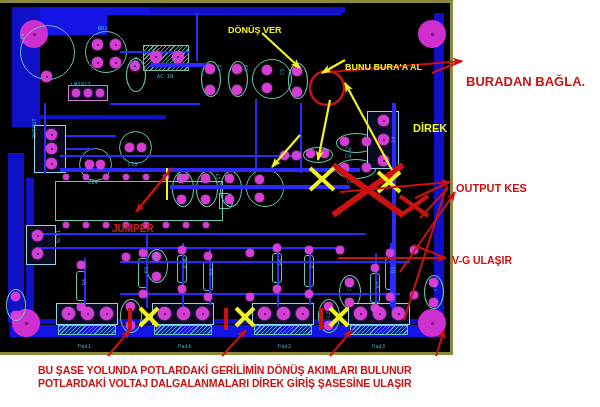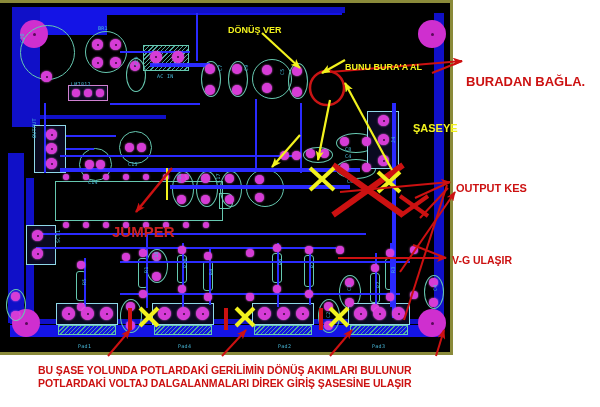--- a/index.html
+++ b/index.html
@@ -115,21 +115,21 @@
     color: #f2f21e;
     font-weight: bold;
     font-size: 9px;
     font-family: "Liberation Sans", sans-serif;
     white-space: nowrap;
   }
   .anno-jumper {
     position:absolute;
     color:#cc2222;
     font-weight:bold;
-    font-size:15px;
+    font-size:10px;
     font-family:"Liberation Sans", sans-serif;
     white-space:nowrap;
   }
   .bottom-note {
     position:absolute;
     color:#cc1111;
     font-weight:bold;
     font-size:10.5px;
     font-family:"Liberation Sans", sans-serif;
     white-space:nowrap;
@@ -540,21 +540,21 @@
     <span class="anno-red" style="left:466px;top:74px;font-size:13px;">BURADAN BAĞLA.</span>
 
     <span class="anno-red" style="left:456px;top:182px;font-size:11px;">OUTPUT KES</span>
 
     <span class="anno-red" style="left:452px;top:254px;font-size:10.5px;">V-G ULAŞIR</span>
 
     <span class="anno-yellow" style="left:228px;top:25px;">DÖNÜŞ VER</span>
 
     <span class="anno-yellow" style="left:345px;top:62px;">BUNU BURA'A AL</span>
 
-    <span class="anno-yellow" style="left:413px;top:122px;font-size:11px;">ŞASEYE</span>
+    <span class="anno-yellow" style="left:413px;top:122px;font-size:11px;">DİREK</span>
 
     <span class="anno-jumper" style="left:112px;top:223px;">JUMPER</span>
 
     <span class="bottom-note" style="left:38px;top:364px;">BU ŞASE YOLUNDA POTLARDAKİ GERİLİMİN DÖNÜŞ AKIMLARI BULUNUR</span>
 
     <span class="bottom-note" style="left:38px;top:377px;">POTLARDAKİ VOLTAJ DALGALANMALARI DİREK GİRİŞ ŞASESİNE ULAŞIR</span>
   </div>
 
 </div>
 

